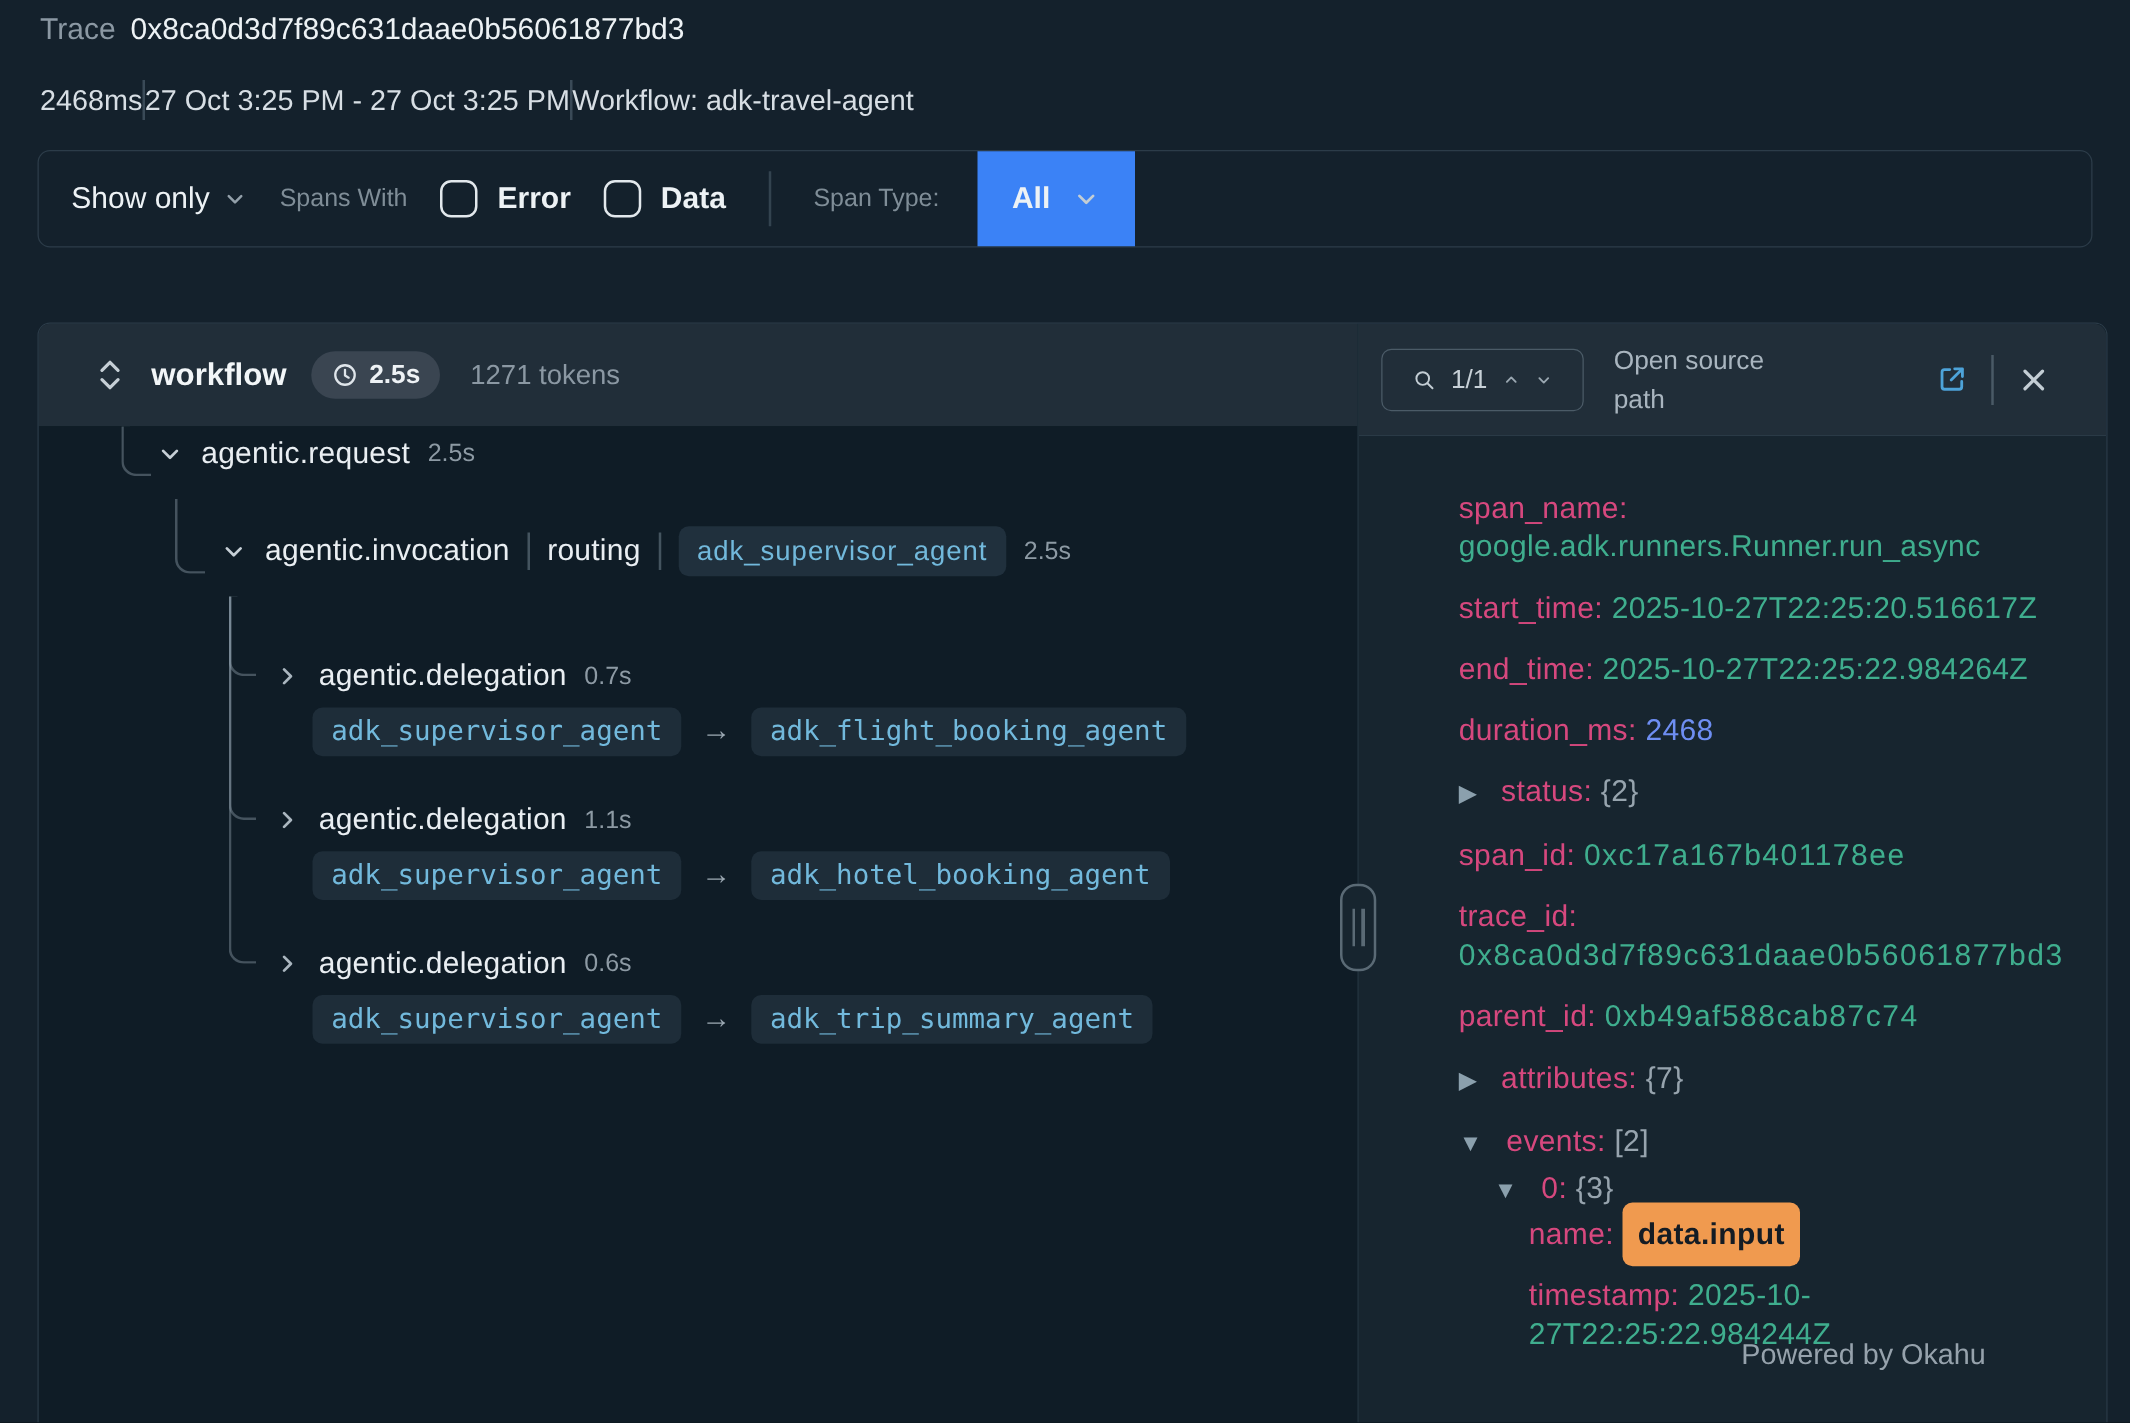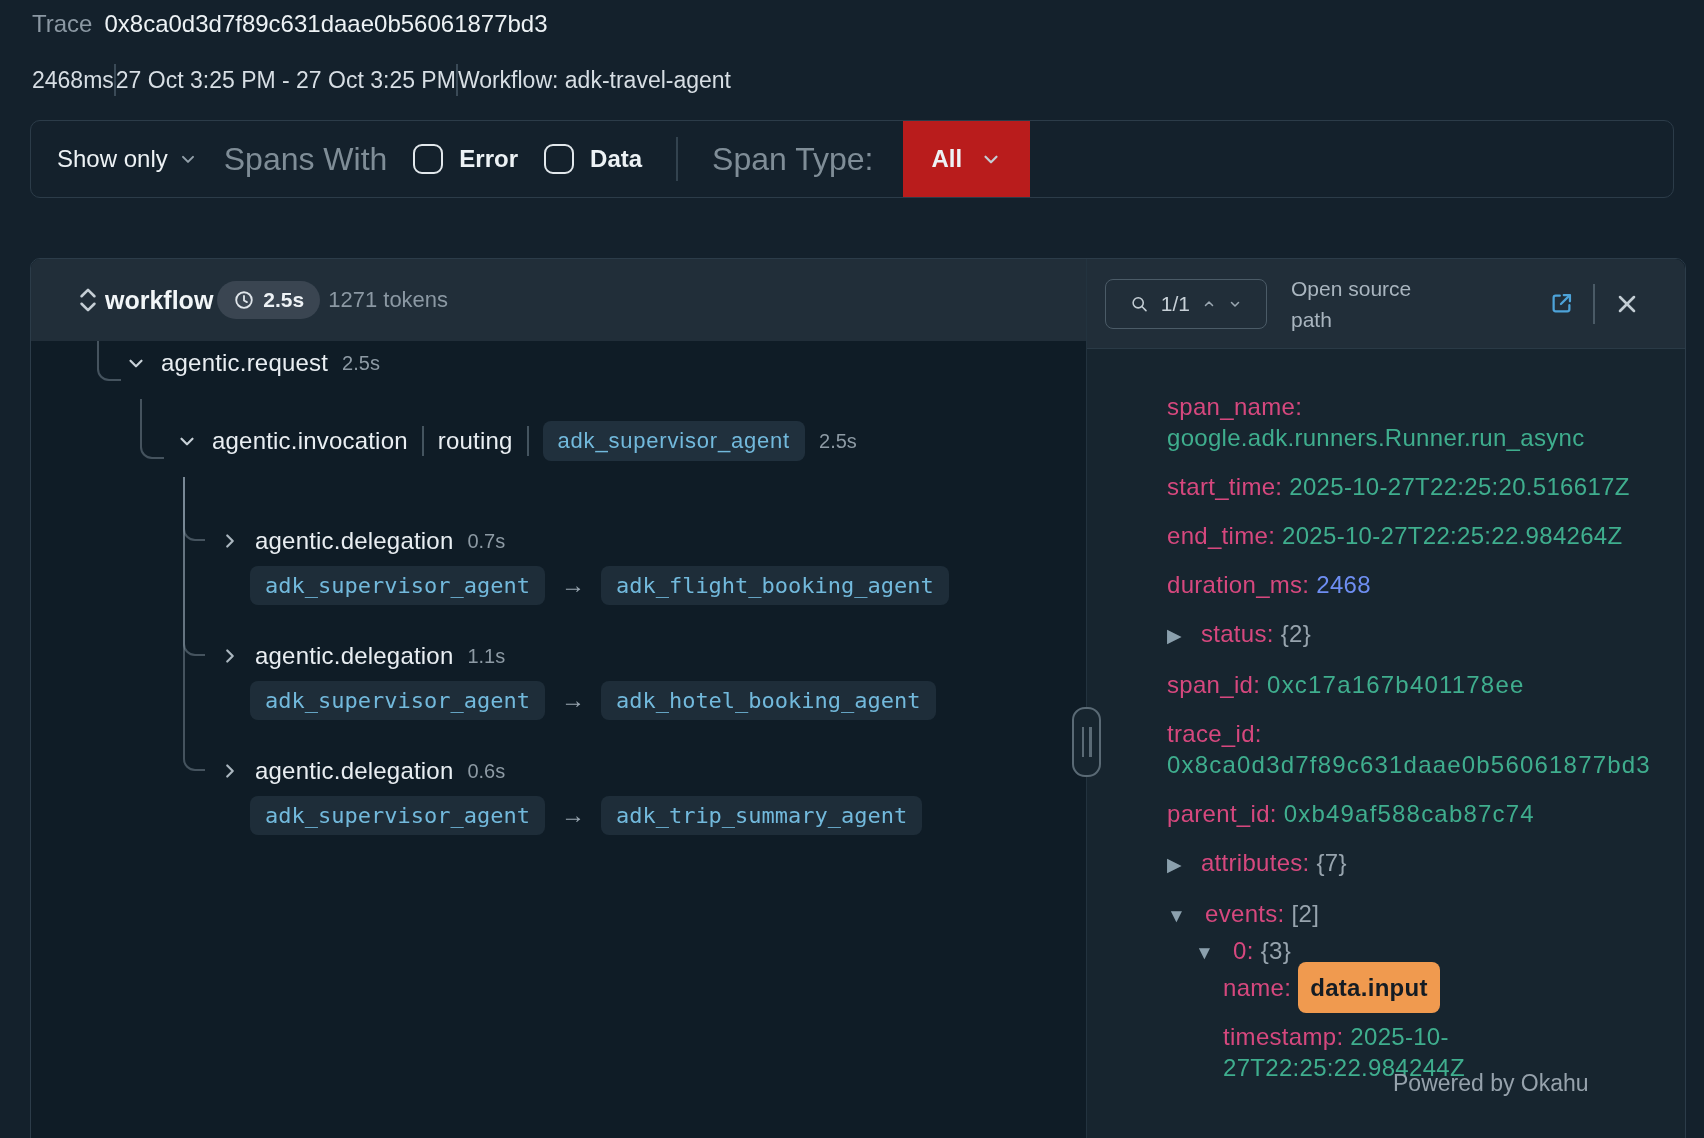--- a/index.html
+++ b/index.html
@@ -18,34 +18,34 @@
   .trace-title{position:absolute; left:32px; top:10px; font-size:24px; display:flex; gap:12px; align-items:baseline;}
   .trace-title .lbl{color:var(--gray);}
   .trace-title .id{color:var(--white); font-weight:500;}
   .trace-meta{position:absolute; left:32px; top:64px; display:flex; align-items:center; font-size:23px; color:#d7dee4; font-weight:500;}
   .vdiv{width:2px; height:32px; background:#3a4a57;}
 
   
   .filter-bar{position:absolute; left:30px; top:120px; width:1644px; height:78px;
     border:1px solid var(--border); border-radius:10px; display:flex; align-items:center; padding:0 26px; gap:26px;}
   .show-only{display:flex; align-items:center; gap:10px; font-size:24px; font-weight:500; color:var(--white); cursor:pointer;}
-  .muted-lbl{color:#7f8d97; font-size:32px;}
+  .muted-lbl{color:#7f8d97; font-size:20px;}
   .chk-group{display:flex; align-items:center; gap:16px;}
   .checkbox{width:30px; height:30px; border:2.5px solid #e2e8ec; border-radius:9px; background:transparent; cursor:pointer;}
   .chk-label{font-size:24px; font-weight:700; color:var(--white);}
   .bar-div{width:2px; height:44px; background:#33434f; margin:0 8px;}
-  .span-type-select{display:flex; align-items:center; gap:18px; background:#b91c1c; height:76px; padding:0 28px; margin-left:4px;}
+  .span-type-select{display:flex; align-items:center; gap:18px; background:#3b82f6; height:76px; padding:0 28px; margin-left:4px;}
   .span-type-select .val{font-size:24px; font-weight:700; color:var(--white);}
   svg.icn{display:block;}
 
   
   .main{position:absolute; left:30px; top:258px; width:1656px; height:896px;
     border:1px solid var(--border); border-radius:10px; background:var(--tree); overflow:hidden;}
   .wf-band{position:absolute; left:0; top:0; width:1055px; height:82px; background:var(--band);
-    display:flex; align-items:center; padding-left:44px; gap:4px;text-align:center;}
+    display:flex; align-items:center; padding-left:44px; gap:20px;text-align:center;}
   .wf-name{font-size:25px; font-weight:700; color:#f2f6f8;}
   .dur-pill{display:flex; align-items:center; gap:8px; background:#3a4551; border-radius:999px;
     padding:7px 16px; font-size:21px; font-weight:600; color:#eef2f5;}
   .wf-tokens{font-size:22px; color:var(--gray); margin-left:4px;}
 
   
   .tree{position:absolute; left:0; top:82px; width:1055px; bottom:0; background:var(--tree);}
   .t-row{position:absolute; display:flex; align-items:center; gap:14px; height:36px; cursor:pointer;}
   .t-name{font-size:24px; font-weight:500; color:#e9eef2; letter-spacing:.2px;}
   .t-dur{font-size:20px; color:#8d9aa4;}

